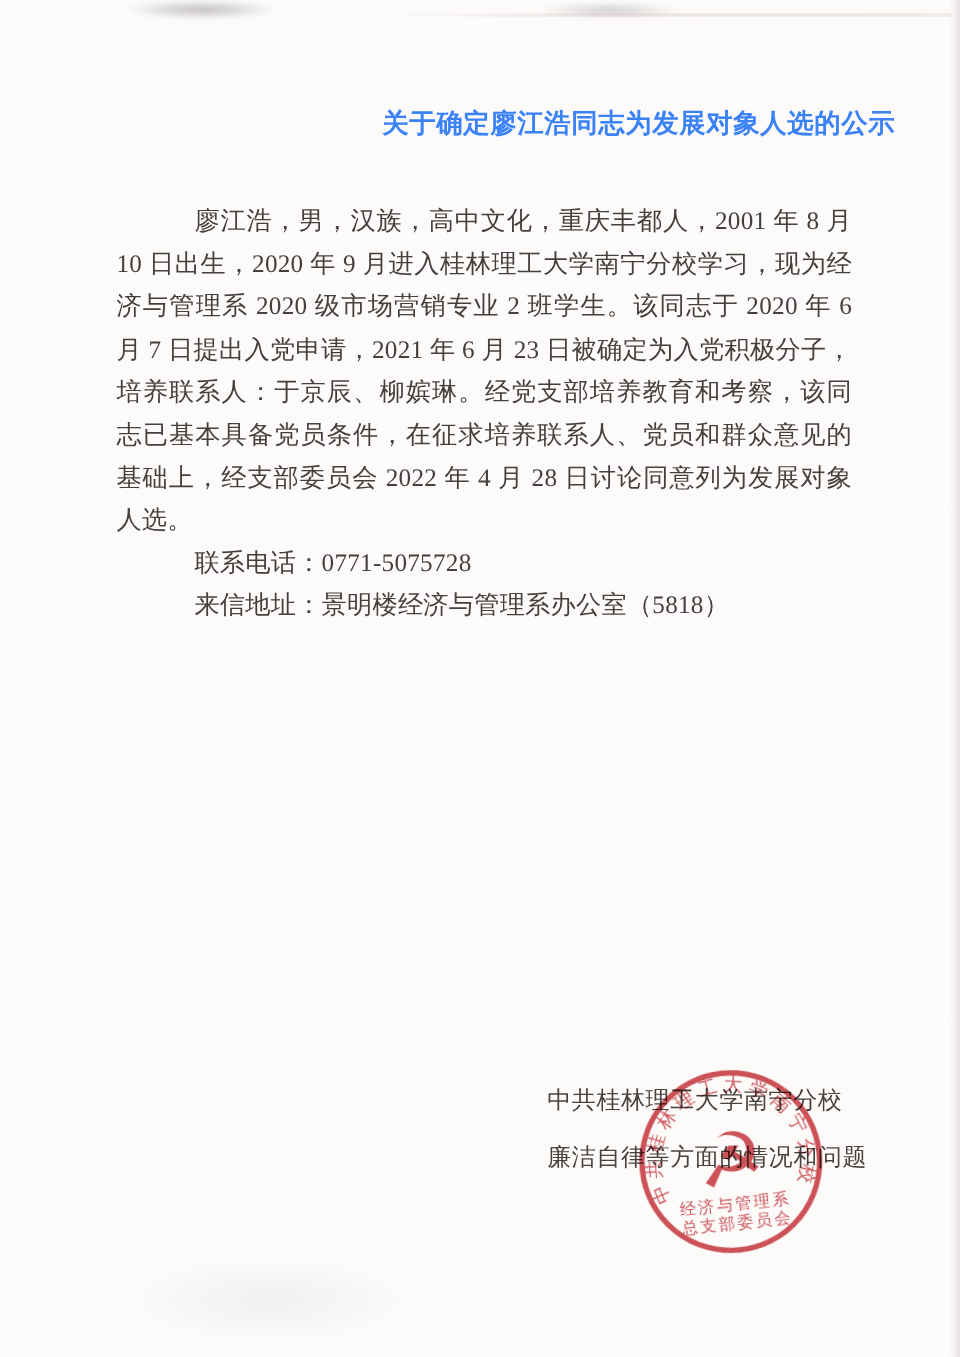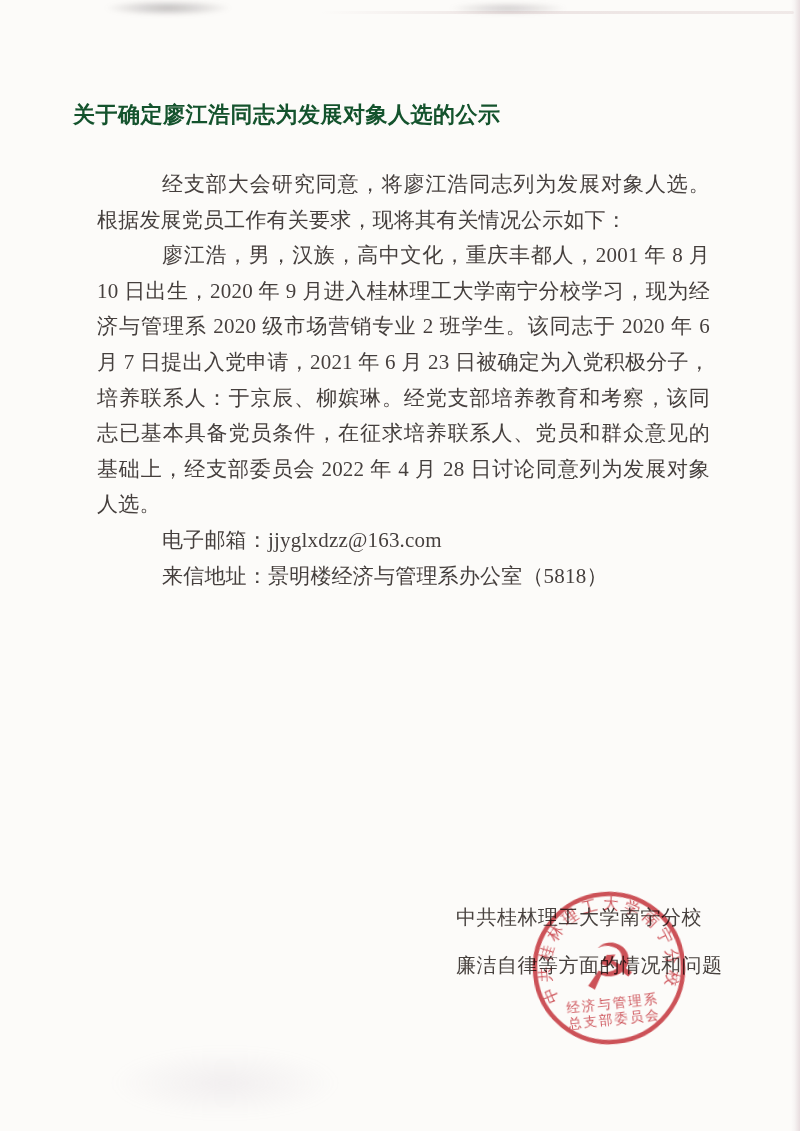--- a/index.html
+++ b/index.html
@@ -27,27 +27,27 @@
   .s1{left:104px;top:0px;width:128px;height:16px;
       background:radial-gradient(ellipse at center,rgba(95,88,92,.38),transparent 70%);}
   .s2{left:448px;top:2px;width:120px;height:13px;
       background:radial-gradient(ellipse at center,rgba(110,100,105,.30),transparent 70%);}
   .s3{left:110px;top:1048px;width:230px;height:70px;filter:blur(4px);
       background:radial-gradient(ellipse at center,rgba(180,168,188,.14),transparent 70%);}
 
   .title{
     position:absolute;
     top:88px;left:61px;width:685px;
-    margin:12px;
-    text-align:left;
+    margin:0;
+    text-align:right;
     font-family:"Liberation Sans","DejaVu Sans",sans-serif;
     font-weight:700;
     font-size:22px;
     letter-spacing:.5px;
-    color:#14532d;
+    color:#3b82f6;
   }
   .doc-body{
     position:absolute;
     top:167px;left:97px;width:613px;
     font-size:21px;
     line-height:35.6px;
     letter-spacing:.2px;
     color:#453f3d;
     text-align:justify;
   }
@@ -85,23 +85,22 @@
 
   <div class="smudge s1"></div>
   <div class="smudge s2"></div>
   <div class="smudge s3"></div>
   <div class="edge-top"></div>
   <div class="edge-right"></div>
 
   <h1 class="title">关于确定廖江浩同志为发展对象人选的公示</h1>
 
   <div class="doc-body">
-    <p>经支部大会研究同意，将廖江浩同志列为发展对象人选。根据发展党员工作有关要求，现将其有关情况公示如下：</p>
     <p>廖江浩，男，汉族，高中文化，重庆丰都人，2001 年 8 月 10 日出生，2020 年 9 月进入桂林理工大学南宁分校学习，现为经济与管理系 2020 级市场营销专业 2 班学生。该同志于 2020 年 6 月 7 日提出入党申请，2021 年 6 月 23 日被确定为入党积极分子，培养联系人：于京辰、柳嫔琳。经党支部培养教育和考察，该同志已基本具备党员条件，在征求培养联系人、党员和群众意见的基础上，经支部委员会 2022 年 4 月 28 日讨论同意列为发展对象人选。</p>
-    <p class="contact">电子邮箱：jjyglxdzz@163.com</p>
+    <p class="contact">联系电话：0771-5075728</p>
     <p class="contact">来信地址：景明楼经济与管理系办公室（5818）</p>
   </div>
 
   <div class="signature">
     <div>中共桂林理工大学南宁分校</div>
     <div>廉洁自律等方面的情况和问题</div>
   </div>
 
   <svg class="seal" viewBox="-85 -85 170 170" xmlns="http://www.w3.org/2000/svg">
     <circle r="74" fill="none" stroke="#c93b43" stroke-width="4.5"></circle>

